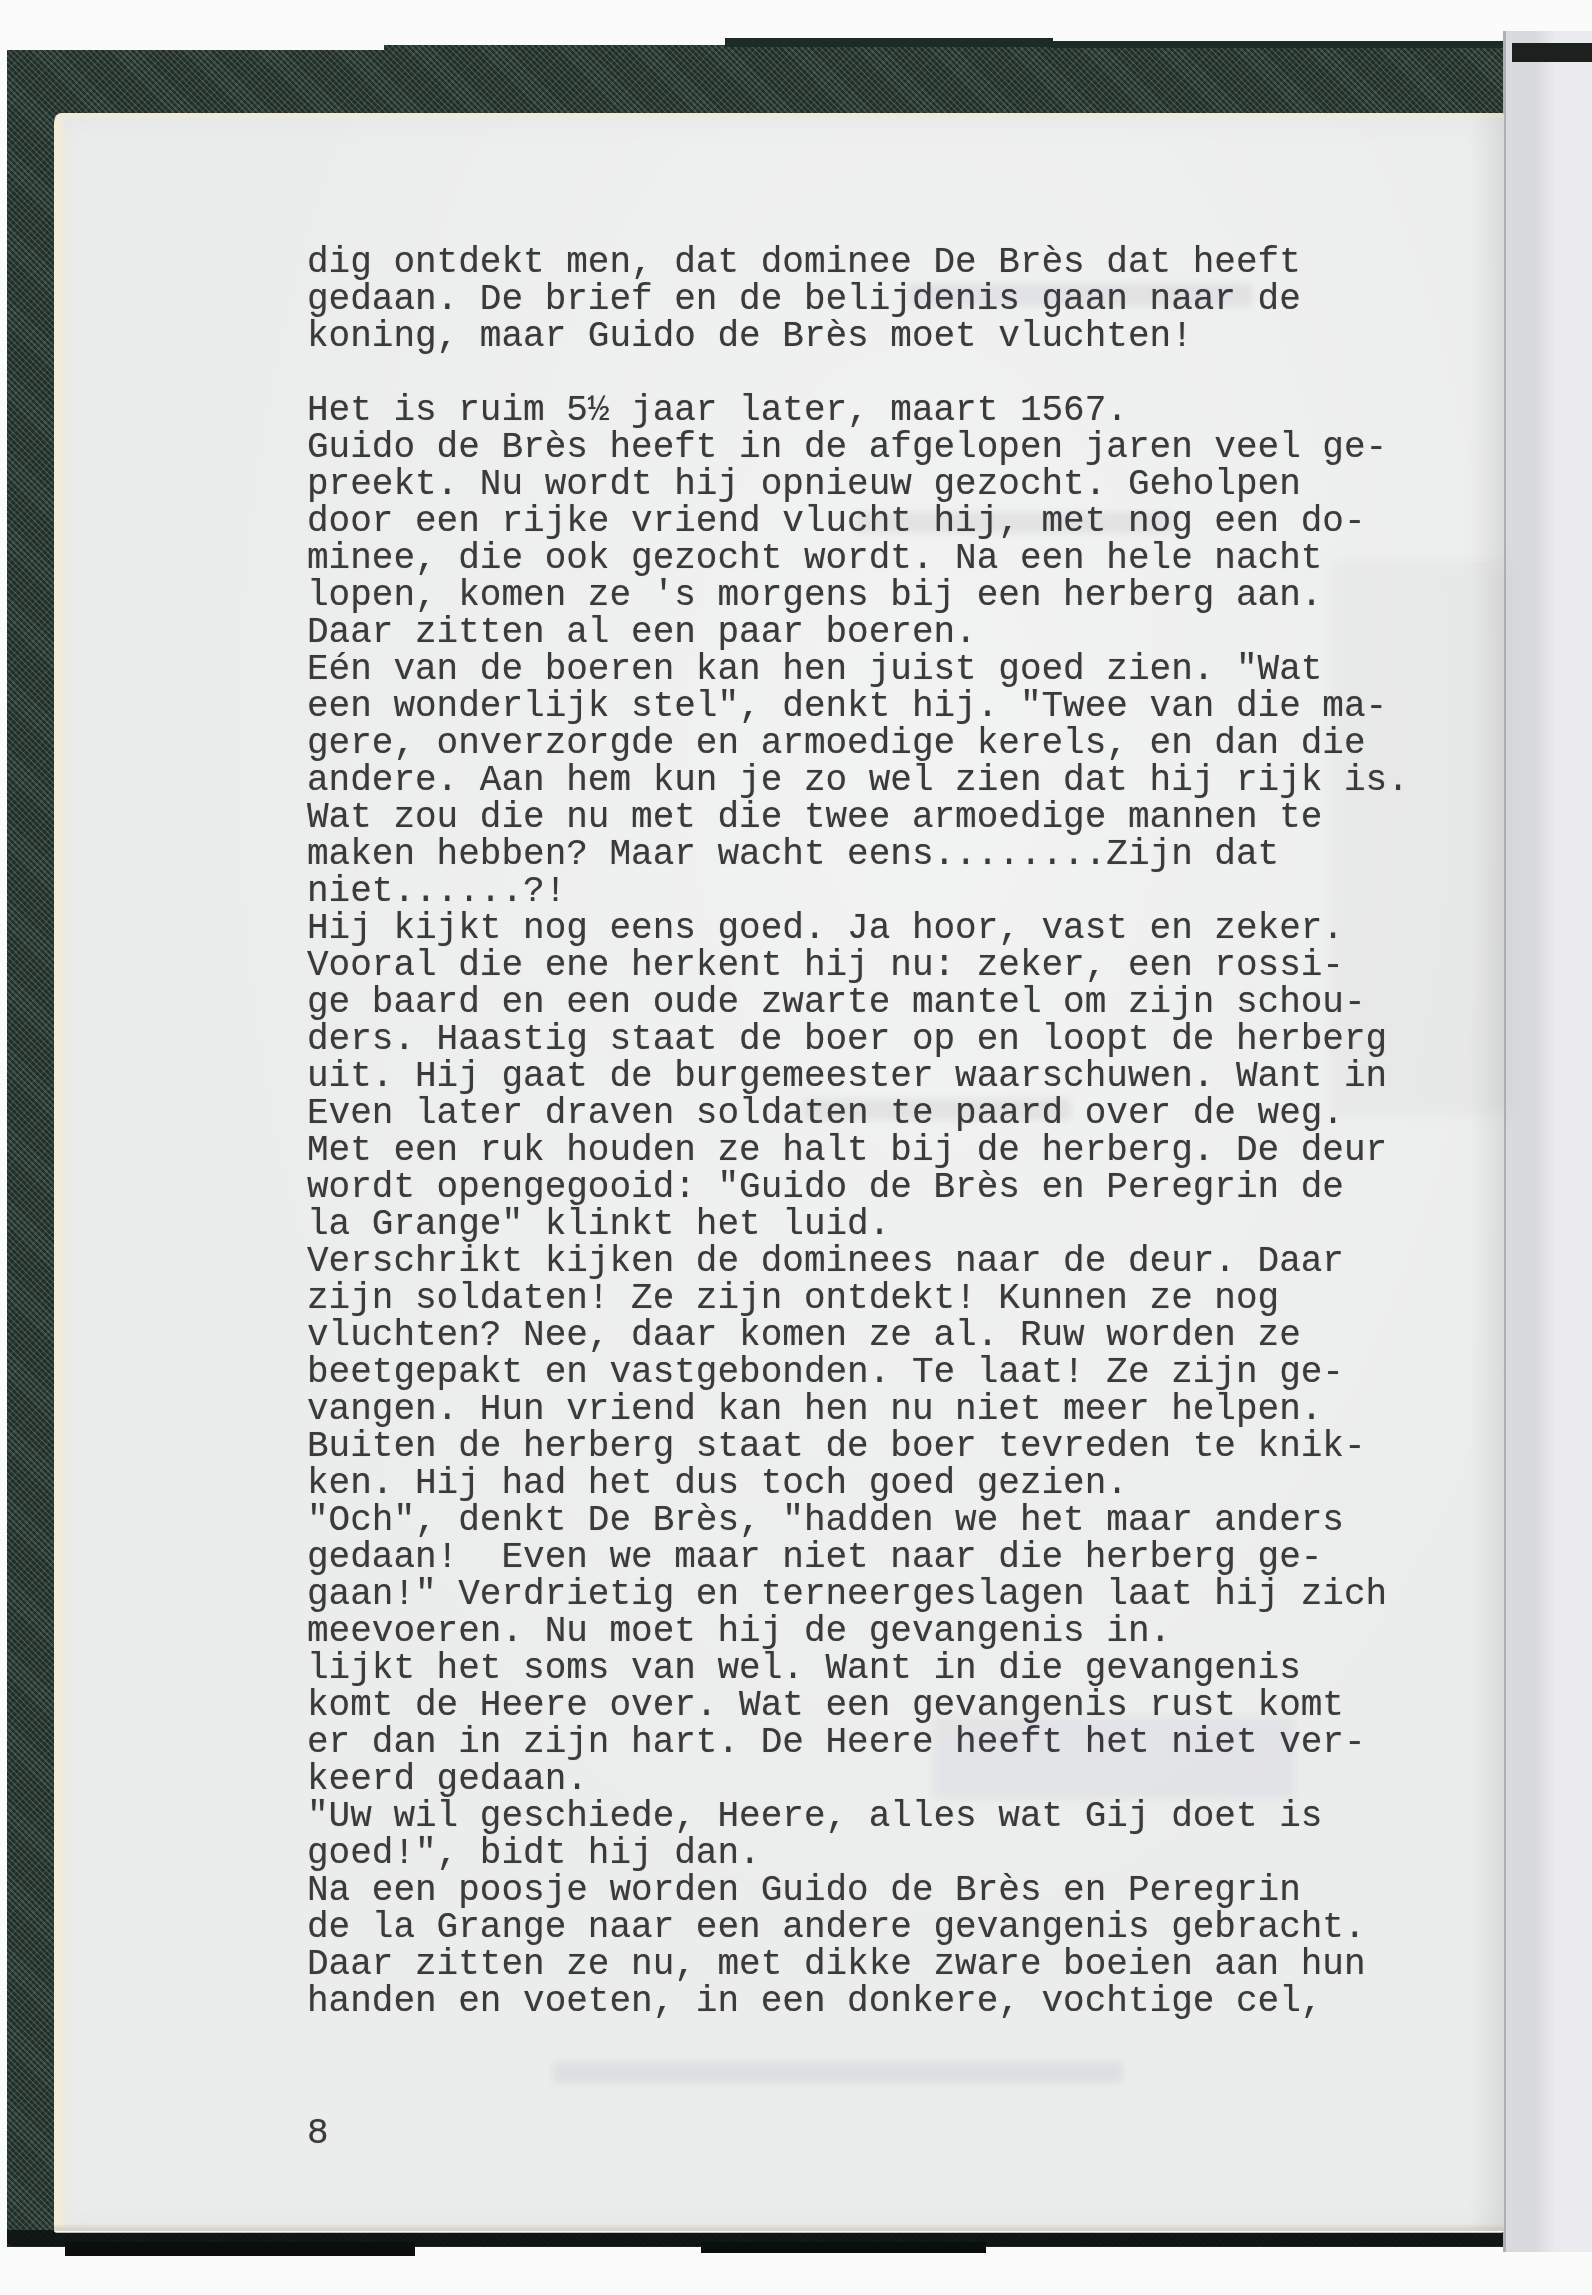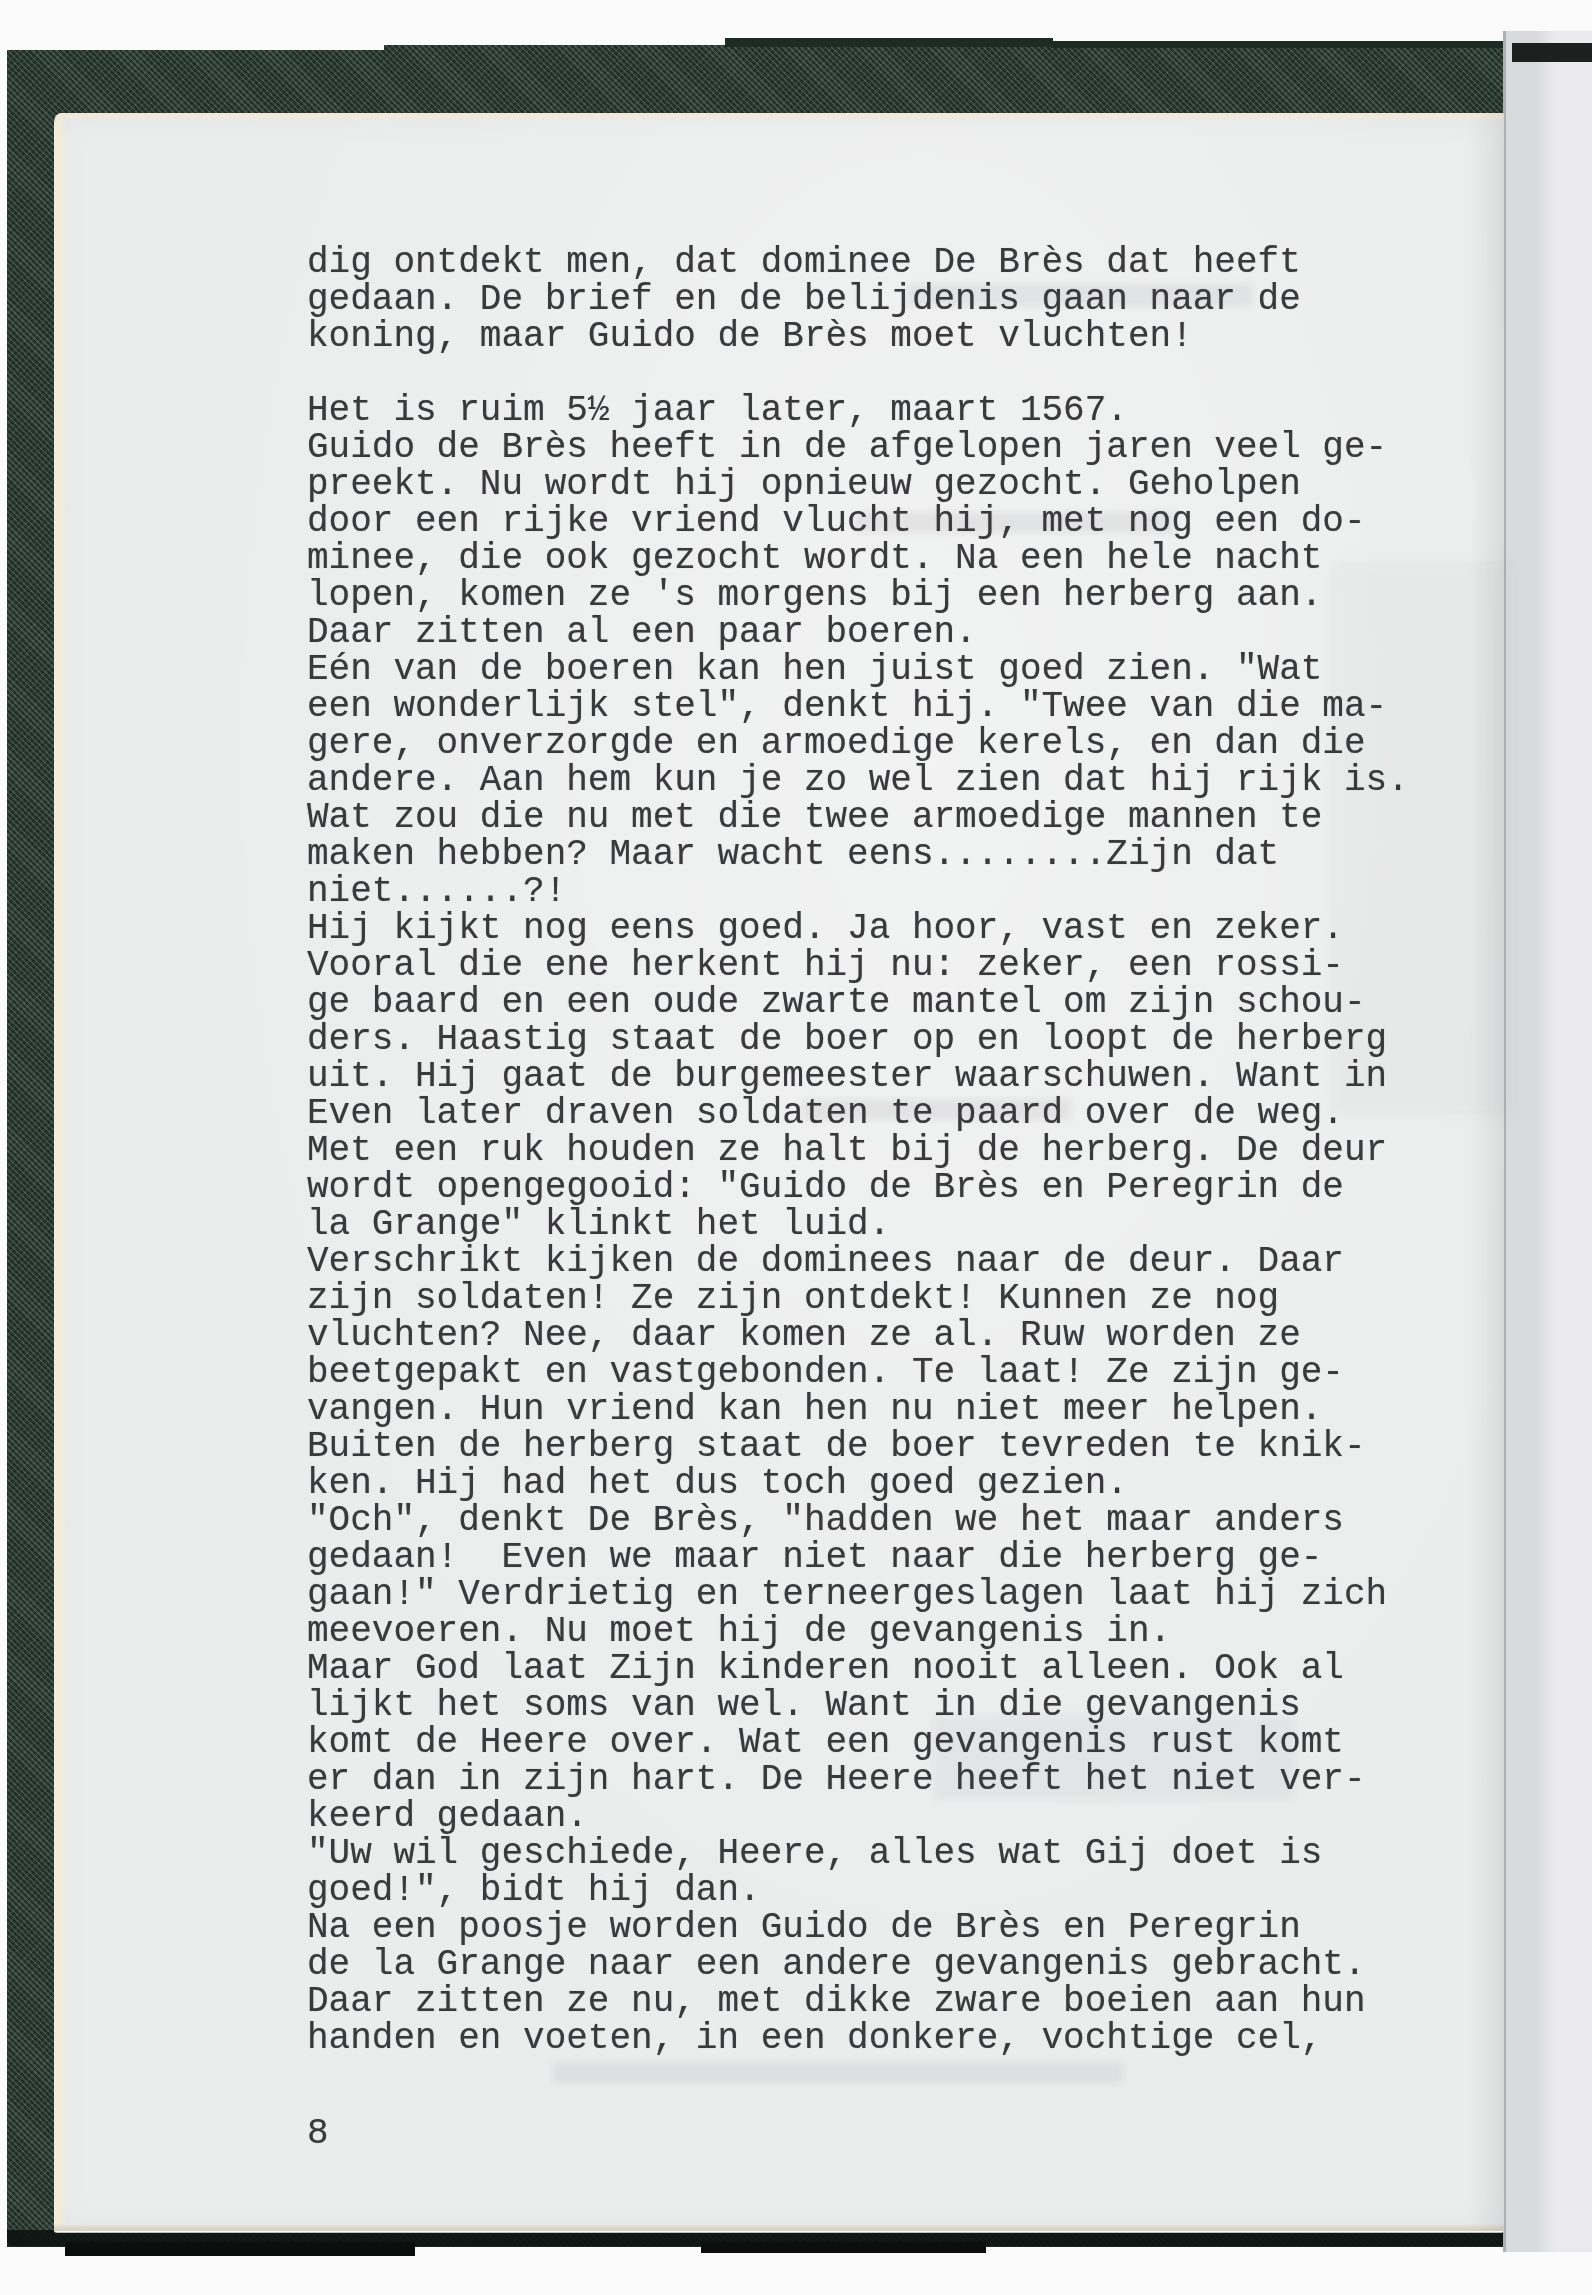--- a/index.html
+++ b/index.html
@@ -163,21 +163,20 @@
         <div class="tl">zijn soldaten! Ze zijn ontdekt! Kunnen ze nog</div>
         <div class="tl">vluchten? Nee, daar komen ze al. Ruw worden ze</div>
         <div class="tl">beetgepakt en vastgebonden. Te laat! Ze zijn ge-</div>
         <div class="tl">vangen. Hun vriend kan hen nu niet meer helpen.</div>
         <div class="tl">Buiten de herberg staat de boer tevreden te knik-</div>
         <div class="tl">ken. Hij had het dus toch goed gezien.</div>
         <div class="tl">"Och", denkt De Brès, "hadden we het maar anders</div>
         <div class="tl">gedaan!  Even we maar niet naar die herberg ge-</div>
         <div class="tl">gaan!" Verdrietig en terneergeslagen laat hij zich</div>
         <div class="tl">meevoeren. Nu moet hij de gevangenis in.</div>
-        <div class="tl">Maar God laat Zijn kinderen nooit alleen. Ook al</div>
         <div class="tl">lijkt het soms van wel. Want in die gevangenis</div>
         <div class="tl">komt de Heere over. Wat een gevangenis rust komt</div>
         <div class="tl">er dan in zijn hart. De Heere heeft het niet ver-</div>
         <div class="tl">keerd gedaan.</div>
         <div class="tl">"Uw wil geschiede, Heere, alles wat Gij doet is</div>
         <div class="tl">goed!", bidt hij dan.</div>
         <div class="tl">Na een poosje worden Guido de Brès en Peregrin</div>
         <div class="tl">de la Grange naar een andere gevangenis gebracht.</div>
         <div class="tl">Daar zitten ze nu, met dikke zware boeien aan hun</div>
         <div class="tl">handen en voeten, in een donkere, vochtige cel,</div>

